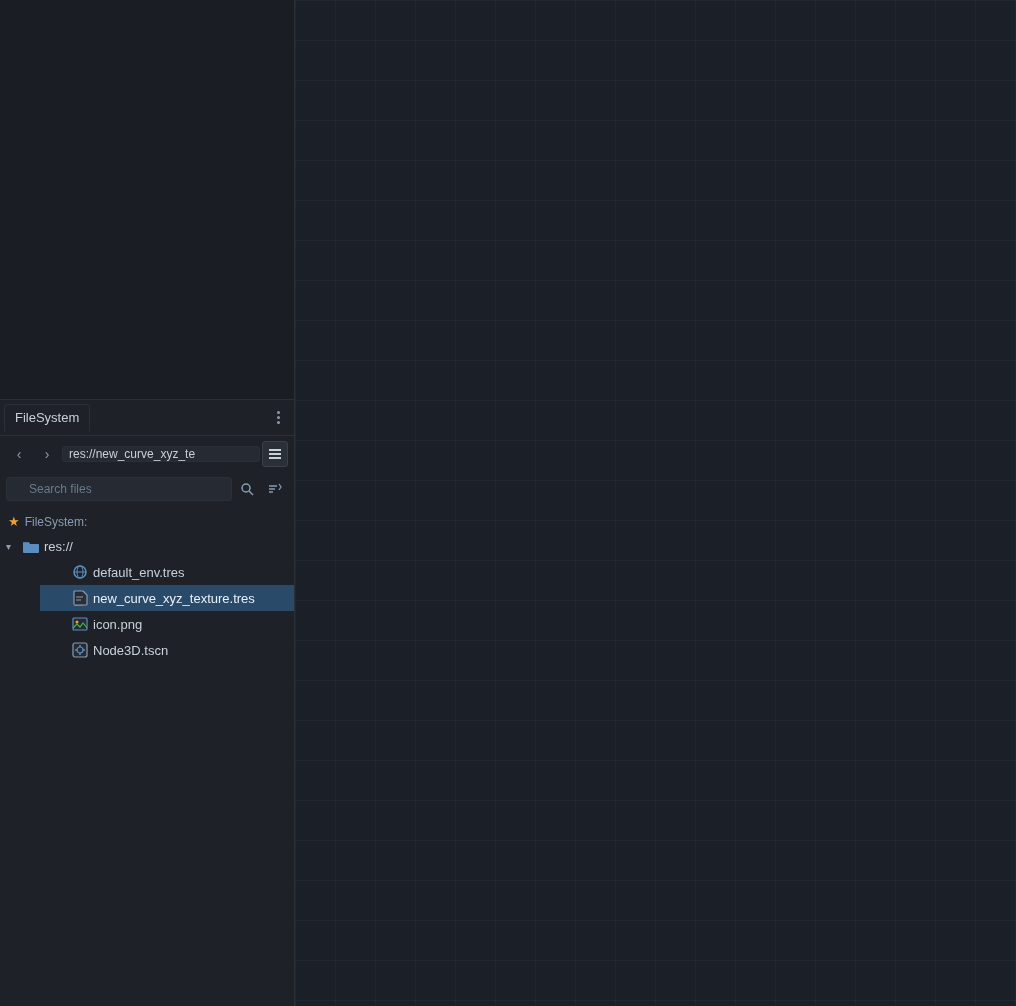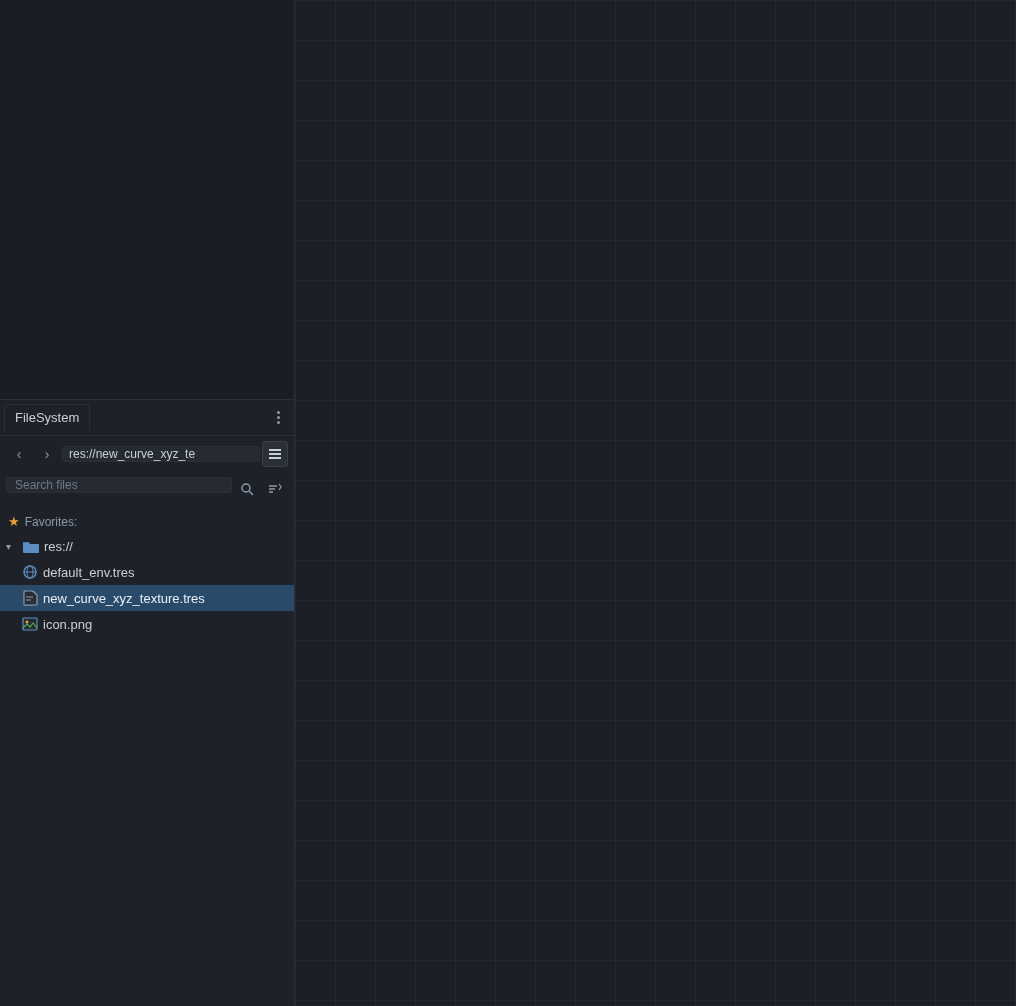--- a/index.html
+++ b/index.html
@@ -150,25 +150,25 @@
     }
 
     .search-input-wrap {
       flex: 1;
       position: relative;
       height: 24px;
     }
 
     .search-input {
       width: 100%;
-      height: 16px;
+      height: 24px;
       background: #252a33;
       border: 1px solid #2a2f38;
       border-radius: 3px;
-      padding: 0 8px;
+      padding: 0 22px;
       color: #a3a3a3;
       font-size: 12px;
       outline: none;
     }
 
     .search-input::placeholder {
       color: #6a7a8a;
     }
 
     .search-action-btn {
@@ -234,21 +234,22 @@
     .tree-item.selected {
       background: #2a4a6a;
       color: #e8f0f8;
     }
 
     .tree-item.root-item {
       padding-left: 6px;
     }
 
     .tree-item.child-item {
-      padding-left: 22px;
+      padding-left: 32px;
+      margin-left: 40px;
     }
 
     .expand-arrow {
       width: 12px;
       font-size: 10px;
       color: #8a9bb0;
       flex-shrink: 0;
     }
 
     .item-icon {
@@ -361,21 +362,21 @@
           <line x1="1" y1="10" x2="5" y2="10" stroke="#8a9bb0" stroke-width="1.5"></line>
           <polyline points="11,2 13,5 11,8" stroke="#8a9bb0" stroke-width="1.2" fill="none"></polyline>
         </svg>
       </button>
     </div>
 
     <div class="file-tree">
 
       <div class="favorites-header">
         <span class="favorites-star">★</span>
-        <span>Favorites:</span>
+        <span>FileSystem:</span>
       </div>
 
       <div class="tree-item root-item">
         <span class="expand-arrow">▾</span>
         <span class="item-icon">
           <svg width="16" height="13" viewBox="0 0 16 13">
             <path d="M0 3 Q0 2 1 2 L5 2 Q6 2 6.5 3 L7 4 L15 4 Q16 4 16 5 L16 12 Q16 13 15 13 L1 13 Q0 13 0 12 Z" fill="#5b8ec0"></path>
             <path d="M0 2 L4.5 2 Q5.5 2 6 3 L0 3 Z" fill="#4a7aaa"></path>
           </svg>
         </span>
@@ -410,20 +411,33 @@
         <span class="item-icon">
           <svg width="16" height="16" viewBox="0 0 16 16">
             <rect x="1" y="2" width="14" height="12" rx="1" stroke="#5b8ec0" stroke-width="1.2" fill="#252a33"></rect>
             <circle cx="5" cy="6" r="1.5" fill="#f0a030"></circle>
             <polyline points="1,12 5,8 8,11 11,7 15,12" stroke="#4caf50" stroke-width="1.2" fill="none"></polyline>
           </svg>
         </span>
         <span class="item-label">icon.png</span>
       </div>
 
+      <div class="tree-item child-item">
+        <span class="item-icon">
+          <svg width="16" height="16" viewBox="0 0 16 16">
+            <rect x="1" y="1" width="14" height="14" rx="2" stroke="#8a9bb0" stroke-width="1.2" fill="#252a33"></rect>
+            <circle cx="8" cy="8" r="3" stroke="#5b8ec0" stroke-width="1.2" fill="none"></circle>
+            <circle cx="8" cy="4" r="1" fill="#5b8ec0"></circle>
+            <circle cx="8" cy="12" r="1" fill="#5b8ec0"></circle>
+            <circle cx="4" cy="8" r="1" fill="#5b8ec0"></circle>
+            <circle cx="12" cy="8" r="1" fill="#5b8ec0"></circle>
+          </svg>
+        </span>
+        <span class="item-label">Node3D.tscn</span>
+      </div>
 
 
     </div>
   </div>
 </div>
 
 <div class="right-panel">
   <div class="grid-canvas"></div>
 </div>
 

